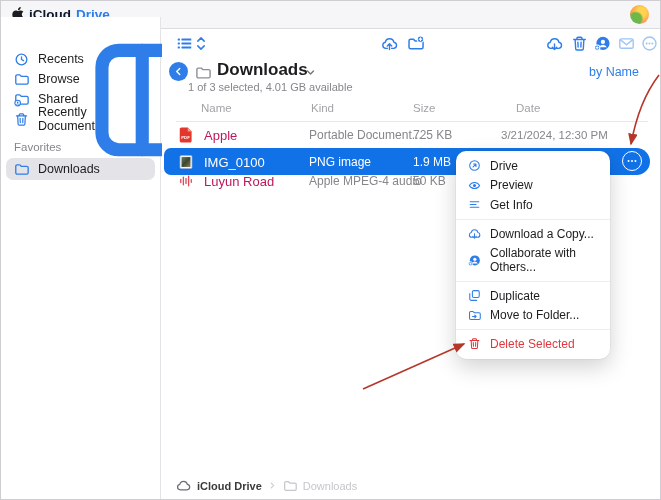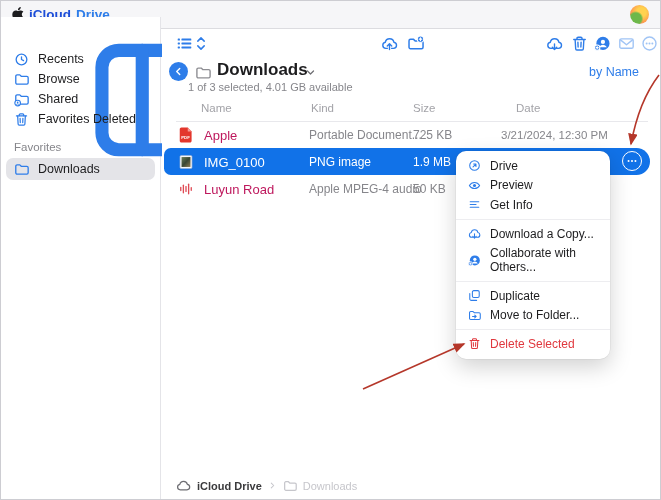--- a/index.html
+++ b/index.html
@@ -8,21 +8,21 @@
          -webkit-font-smoothing:antialiased;}
   svg{display:block;}
   .ic svg,.tool svg{width:100%;height:100%;}
 
   
   .topbar{position:absolute;top:0;left:0;right:0;height:28px;background:#f6f6f8;
           border-bottom:1px solid #dcdce0;display:flex;align-items:center;
           padding:0 11px;box-sizing:border-box;}
   .brand{display:flex;align-items:center;gap:5px;}
   .apple-ic{width:12px;height:14px;color:#1d1d1f;margin-top:-2px;}
-  .brand-icloud{font-size:13.5px;font-weight:700;color:#1d4ed8;}
+  .brand-icloud{font-size:13.5px;font-weight:700;color:#0f172a;}
   .brand-drive{font-size:13.5px;font-weight:600;color:#2e7de9;}
   .topbar-right{margin-left:auto;display:flex;align-items:center;gap:13px;}
   .tb-ic{width:16px;height:16px;color:#3a3a3c;}
   .avatar{width:19px;height:19px;border-radius:50%;
     background:
       radial-gradient(circle at 30% 72%, #6db84a 0 30%, rgba(109,184,74,0) 40%),
       radial-gradient(circle at 60% 38%, #ffd24f 0 28%, #ffa14e 58%, #ef7b62 88%);}
 
   
   .sidebar{position:absolute;top:16px;left:0;width:160px;bottom:0;background:#fff;
@@ -48,21 +48,21 @@
   .title-chev{position:absolute;left:143px;top:38px;width:11px;height:11px;color:#6e6e73;}
   .subtitle{position:absolute;left:26px;top:52px;font-size:11px;color:#86868b;}
   .by-name{position:absolute;right:21px;top:36px;font-size:12.5px;color:#2e7de9;}
 
   .cols{position:absolute;top:73px;left:0;right:12px;height:14px;font-size:11.5px;color:#a3a3a8;}
   .cols span{position:absolute;top:0;}
   .col-name{left:39px;} .col-kind{left:149px;} .col-size{left:251px;} .col-date{left:354px;}
   .cols-line{position:absolute;top:92px;left:14px;right:12px;border-top:1px solid #e8e8ec;}
 
   .row{position:absolute;left:2px;width:486px;height:27px;}
-  .r0{top:92px;} .r1{top:119px;} .r2{top:146px;text-decoration:underline;}
+  .r0{top:92px;} .r1{top:119px;} .r2{top:138px;text-decoration:underline;}
   .row .cell{position:absolute;top:50%;transform:translateY(-50%);white-space:nowrap;}
   .cell-icon{left:15px;width:14px;height:17px;}
   .cell-name{left:40px;font-size:13px;color:#be185d;}
   .cell-kind{left:145px;font-size:12px;color:#86868b;}
   .cell-size{left:249px;font-size:12px;color:#86868b;}
   .cell-date{left:337px;font-size:11.5px;color:#86868b;}
   .row.selected{background:#1172e8;border-radius:7px 14px 14px 7px;}
   .row.selected .cell-name,.row.selected .cell-kind,.row.selected .cell-size{color:#fff;}
   .more-btn{position:absolute;right:8px;top:3px;width:20px;height:20px;border:1.6px solid #fff;
             border-radius:50%;box-sizing:border-box;display:flex;align-items:center;justify-content:center;color:#fff;}
@@ -354,21 +354,21 @@
             </svg>
           </span>
         <span>Shared</span>
       </div>
       <div class="side-item">
         <span class="ic">
             <svg>
               <use href="#i-trash"></use>
             </svg>
           </span>
-        <span>Favorites Deleted</span>
+        <span>Recently Document</span>
       </div>
       <div class="side-heading">Favorites</div>
       <div class="side-item selected">
         <span class="ic">
             <svg>
               <use href="#i-folder"></use>
             </svg>
           </span>
         <span>Downloads</span>
       </div>

